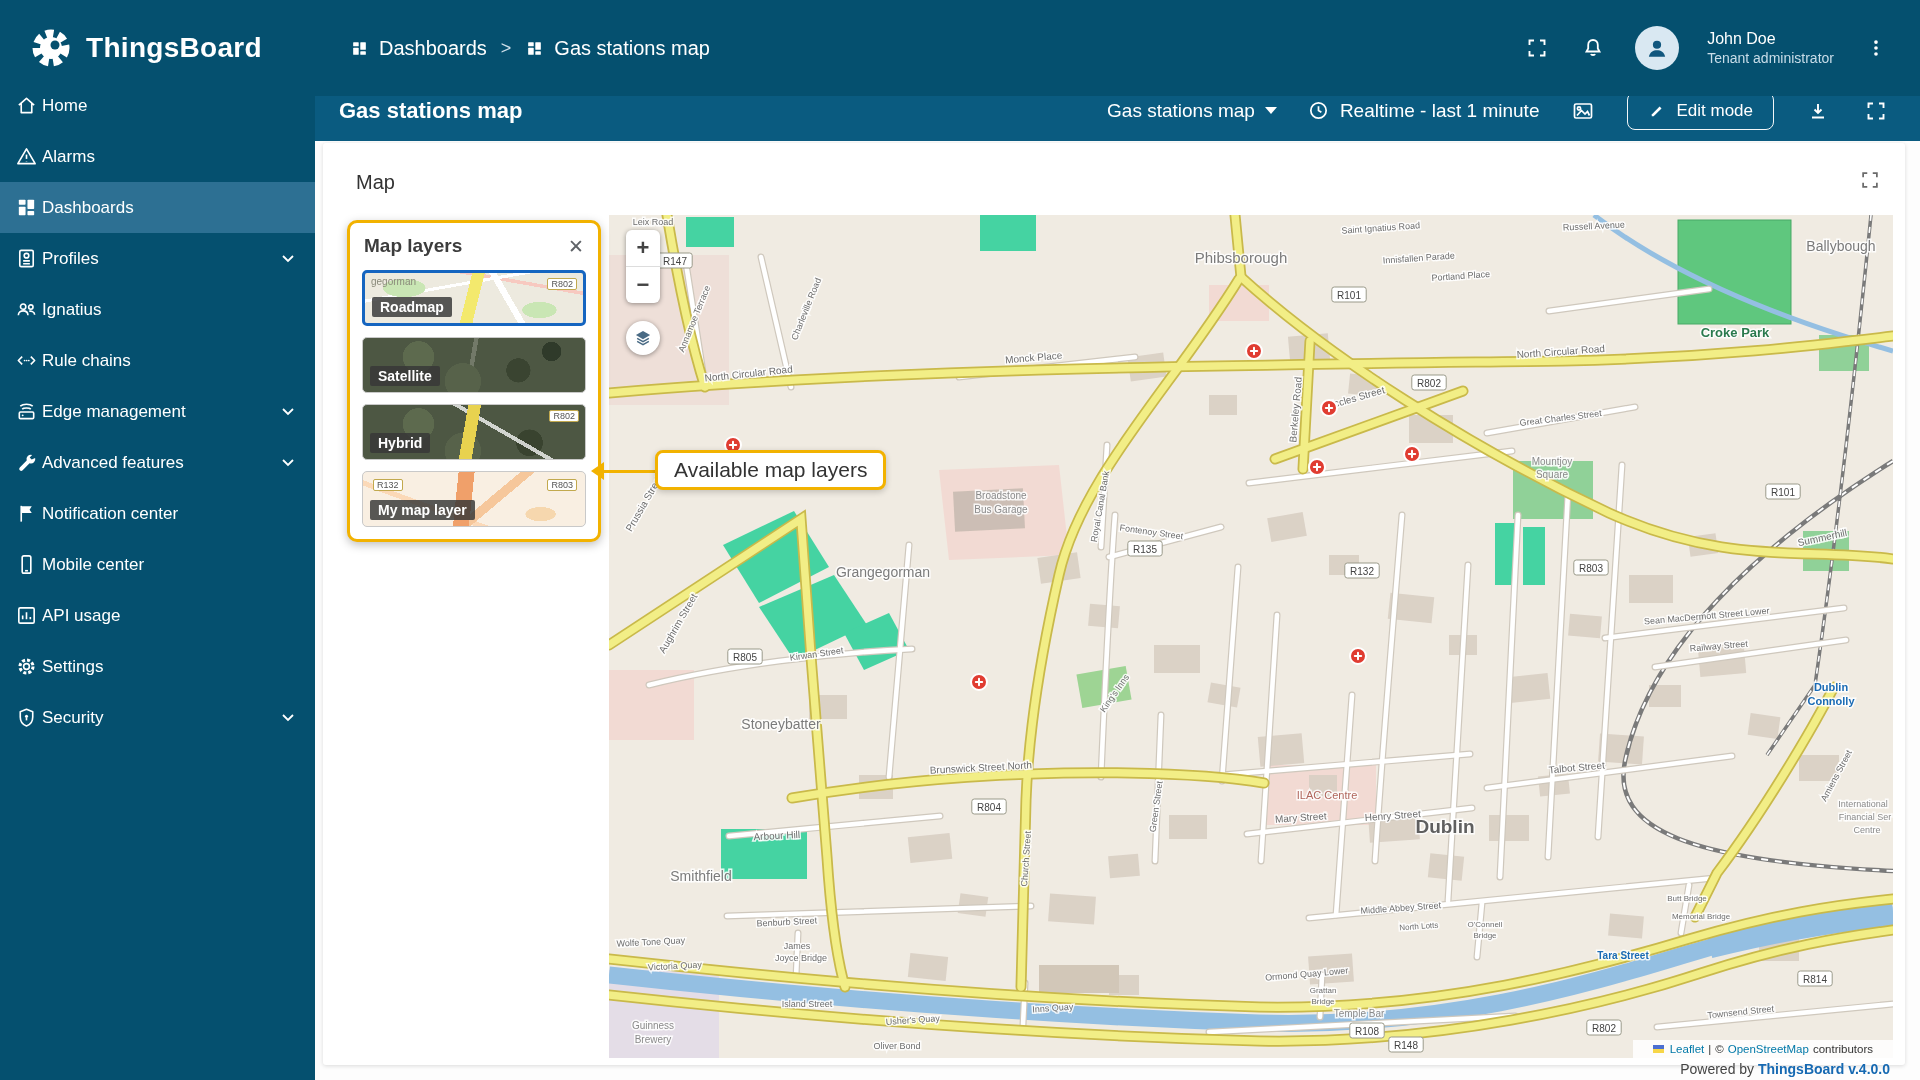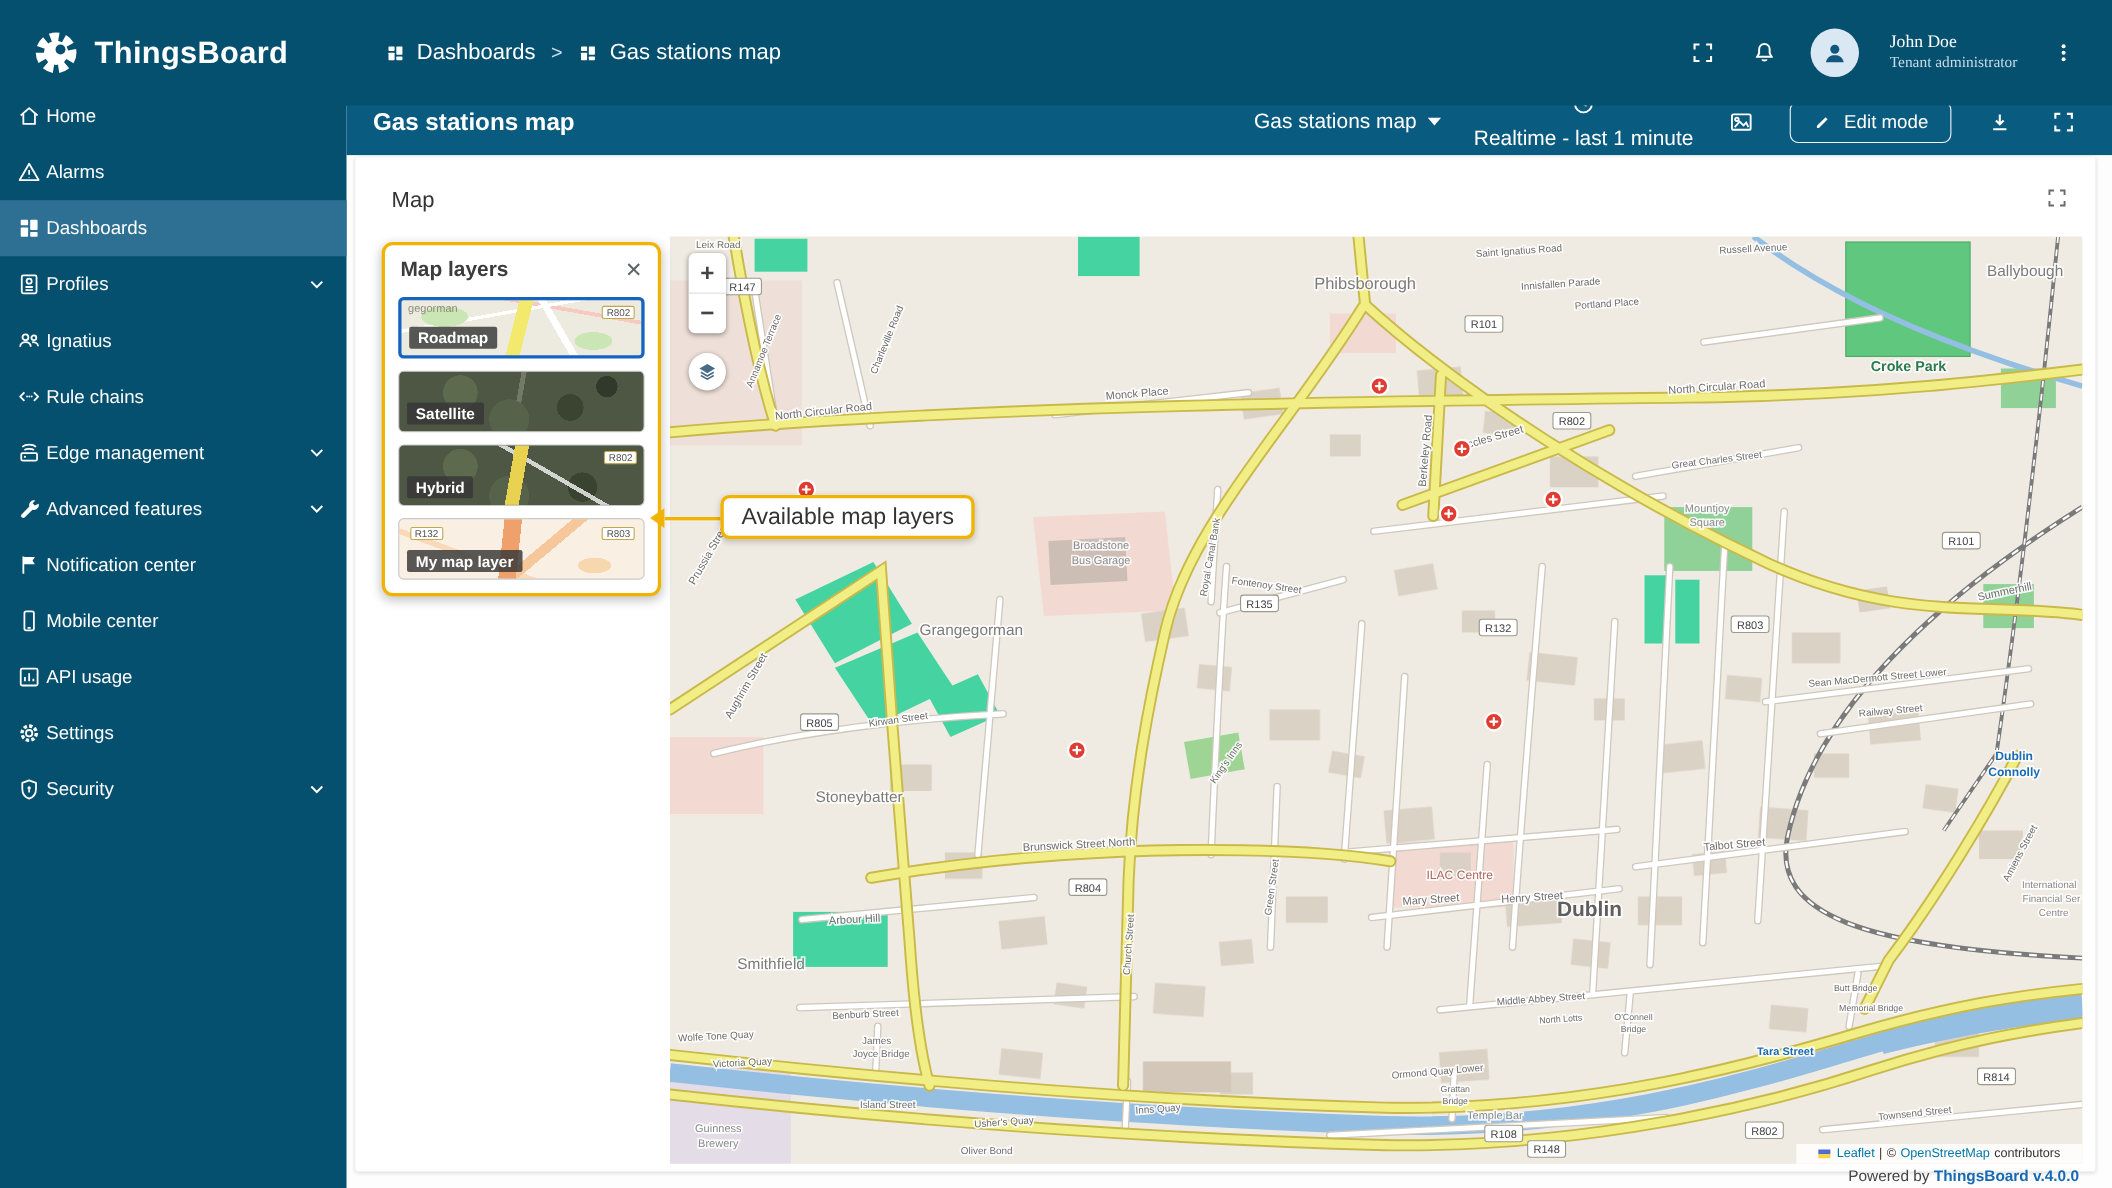--- a/index.html
+++ b/index.html
@@ -9,41 +9,41 @@
     --hdr:#05506f; --tbb:#0a5b80; --sel:#2d7093; --yel:#f2b200;
   }
   
   .app-header{ position:absolute; left:0; top:0; width:1920px; height:96px;
     background:var(--hdr); display:flex; align-items:center; color:#fff; z-index:20;}
   .logo-wrap{ display:flex; align-items:center; gap:12px; margin-left:28px;}
   .logo-text{ font-size:28px; font-weight:600; letter-spacing:.3px;}
   .crumbs{ display:flex; align-items:center; gap:14px; margin-left:88px; font-size:20px; font-weight:500;}
   .crumb{ display:flex; align-items:center; gap:10px; cursor:pointer;}
   .crumb-sep{ font-size:18px; color:#cfe0ea; font-weight:400;}
-  .hdr-right{ margin-left:auto; display:flex; align-items:center; gap:28px; margin-right:30px;font-family:Liberation Serif, serif;}
+  .hdr-right{ margin-left:auto; display:flex; align-items:center; gap:28px; margin-right:30px;}
   .icon-btn{ width:28px; height:28px; display:flex; align-items:center; justify-content:center; cursor:pointer;}
   .avatar{ width:44px; height:44px; border-radius:50%; background:#d9e8f2; display:flex; align-items:center; justify-content:center;}
   .user-block{ line-height:1.3; }
   .user-name{ font-size:16px; }
   .user-role{ font-size:14px; color:#c9dde9; }
   
   .sidebar{ position:absolute; left:0; top:80px; width:315px; bottom:0; background:var(--hdr); z-index:15;}
   .sitem{ height:51px; display:flex; align-items:center; padding:0 20px 0 15px; color:#fff; cursor:pointer; gap:4px;}
   .sitem.active{ background:var(--sel); }
   .sic{ width:23px; height:23px; flex:0 0 23px;}
   .slabel{ font-size:17px; font-weight:500; flex:1; white-space:nowrap;}
   .chev{ width:14px; height:9px; }
   
   .dash-toolbar{ position:absolute; left:315px; top:80px; right:0; height:61px;
     background:var(--tbb); display:flex; align-items:center; color:#fff; z-index:16;}
   .dash-title{ font-size:22px; font-weight:700; margin-left:24px;}
   .tb-right{ margin-left:auto; display:flex; align-items:center; gap:30px; margin-right:30px;}
   .tb-select{ display:flex; align-items:center; gap:10px; font-size:19px; cursor:pointer;}
   .caret-down{ width:0;height:0;border-left:6px solid transparent;border-right:6px solid transparent;border-top:7px solid #fff;}
-  .tb-time{ display:flex; align-items:center; gap:10px; font-size:19px; cursor:pointer;flex-direction:column;}
+  .tb-time{ display:flex; align-items:center; gap:10px; font-size:19px; cursor:pointer;}
   .edit-btn{ display:flex; align-items:center; gap:10px; border:1.6px solid rgba(255,255,255,.95);
     border-radius:8px; padding:8px 20px; font-size:17px; font-weight:500; cursor:pointer; background:transparent; color:#fff;justify-content:center;}
   
   .content{ position:absolute; left:315px; top:141px; right:0; bottom:0; background:#fdfdfd;}
   .card{ position:absolute; left:8px; top:2px; width:1582px; height:922px; background:#fff;
     box-shadow:0 1px 4px rgba(0,0,0,.14); border-radius:3px;}
   .widget-title{ position:absolute; left:33px; top:28px; font-size:20px; color:#333;}
   .widget-fs{ position:absolute; right:24px; top:26px; cursor:pointer;}
   .map-box{ position:absolute; left:286px; top:72px; width:1284px; height:843px; background:#f0ebe2; overflow:hidden; cursor:grab;}
   

